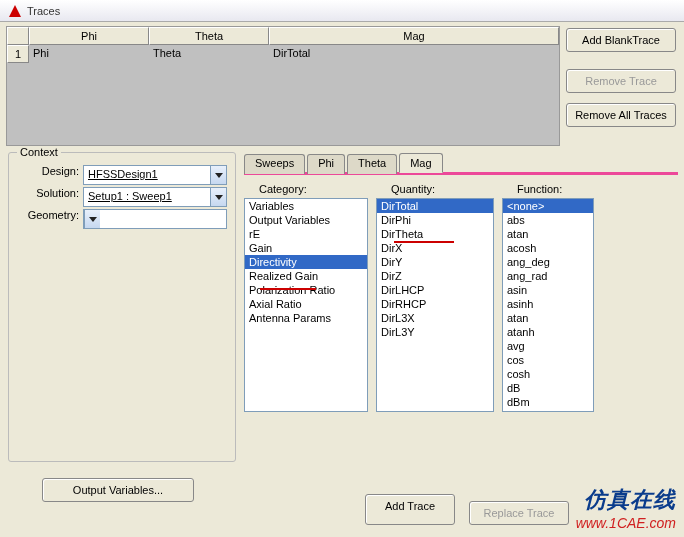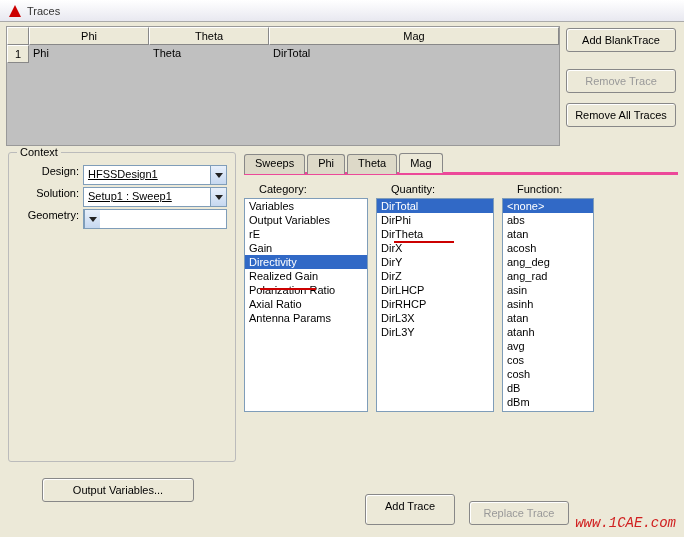--- a/index.html
+++ b/index.html
@@ -60,21 +60,21 @@
 .list-qty { width: 118px; }
 .list-fn { width: 92px; }
 
 .ovbtn-wrap { position: absolute; left: 42px; top: 478px; width: 152px; }
 .ovbtn { width: 100%; }
 
 .bottom-right { position: absolute; left: 365px; top: 494px; display: flex; gap: 14px; }
 
 .watermark { position: absolute; right: 8px; bottom: 6px; text-align: right; }
 .wm1 { color: #0a3c8c; font-size: 22px; font-family: "SimHei","Microsoft YaHei",sans-serif; font-style: italic; font-weight: bold; letter-spacing: 1px; }
-.wm2 { color: #d02020; font-size: 14px; font-style: italic; font-family: Liberation Mono, monospace; }
+.wm2 { color: #d02020; font-size: 14px; font-style: italic; }
 
 .redmark1 { position: absolute; border-top: 2px solid #c00; }
 .chev { width: 0; height: 0; border-left: 4px solid transparent; border-right: 4px solid transparent; border-top: 5px solid #222; }
 </style>
 </head>
 <body>
 
 <div class="titlebar">
   <span class="titlebar-icon">
     <svg width="14" height="14">
@@ -212,14 +212,15 @@
 
 <div class="bottom-right">
   <div class="btn" style="width:90px">Add Trace</div>
   <div class="btn disabled" style="width:100px">Replace Trace</div>
 </div>
 
 <div class="redmark1" style="left:394px; top:241px; width:60px;"></div>
 <div class="redmark1" style="left:260px; top:288px; width:56px;"></div>
 
 <div class="watermark">
+  <div class="wm1">仿真在线</div>
   <div class="wm2">www.1CAE.com</div>
 </div>
 
 </body></html>

